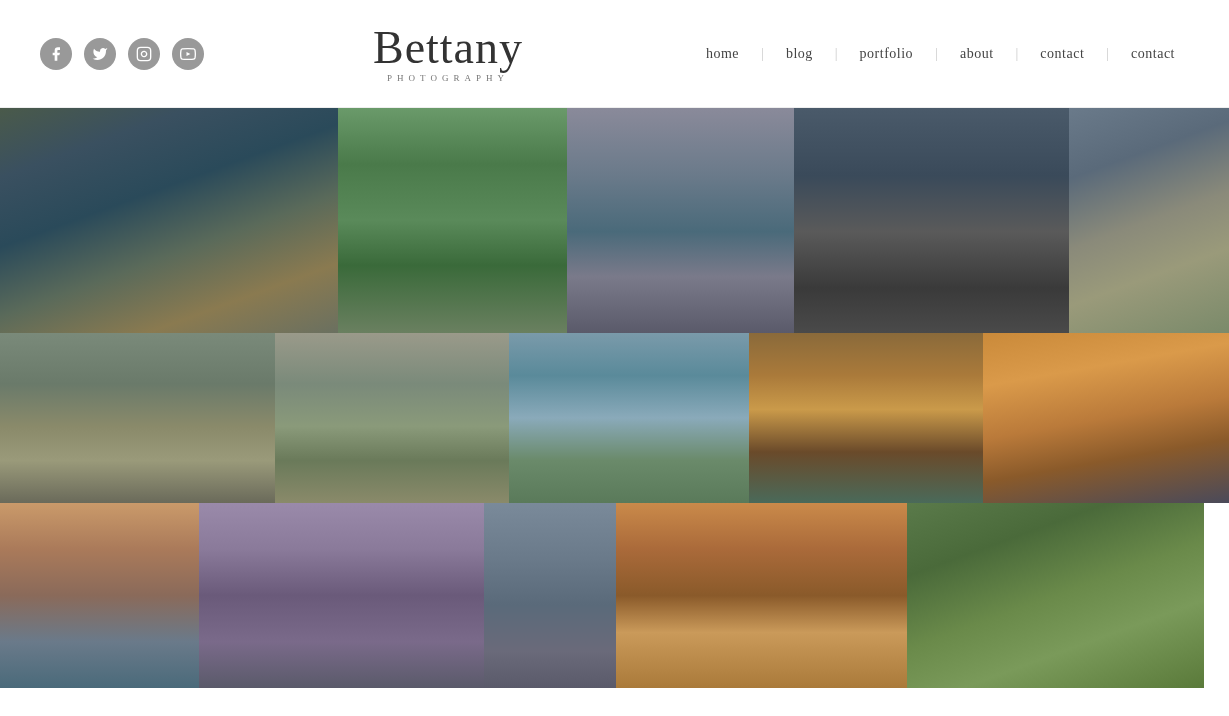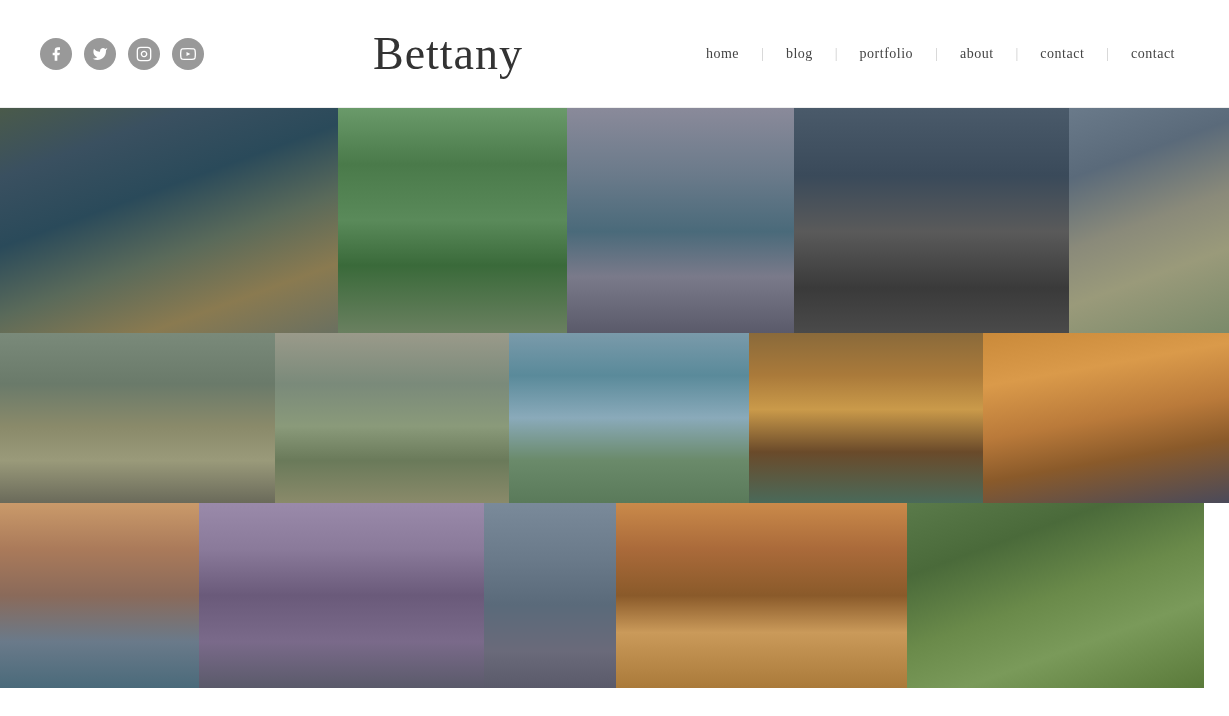--- a/index.html
+++ b/index.html
@@ -123,20 +123,21 @@
     <div class="social-icon" title="YouTube">
       <svg width="16" height="16" viewBox="0 0 24 24" fill="none" stroke="white" stroke-width="2">
           <path d="M22.54 6.42a2.78 2.78 0 0 0-1.95-1.96C18.88 4 12 4 12 4s-6.88 0-8.59.46a2.78 2.78 0 0 0-1.95 1.96A29 29 0 0 0 1 12a29 29 0 0 0 .46 5.58A2.78 2.78 0 0 0 3.41 19.6C5.12 20 12 20 12 20s6.88 0 8.59-.46a2.78 2.78 0 0 0 1.95-1.95A29 29 0 0 0 23 12a29 29 0 0 0-.46-5.58z"></path>
           <polygon points="9.75 15.02 15.5 12 9.75 8.98 9.75 15.02" fill="white" stroke="none"></polygon>
         </svg>
     </div>
   </div>
 
   <div class="logo">
     <div style="font-family:'Brush Script MT',cursive; font-size:46px; color:#333; line-height:1; letter-spacing:1px;">Bettany</div>
+    <div style="font-size:9px; letter-spacing:5px; color:#777; text-transform:uppercase; margin-top:2px;">PHOTOGRAPHY</div>
   </div>
 
   <nav>
     <a class="nav-item">home</a>
     <span class="nav-separator">|</span>
     <a class="nav-item">blog</a>
     <span class="nav-separator">|</span>
     <a class="nav-item">portfolio</a>
     <span class="nav-separator">|</span>
     <a class="nav-item">about</a>

